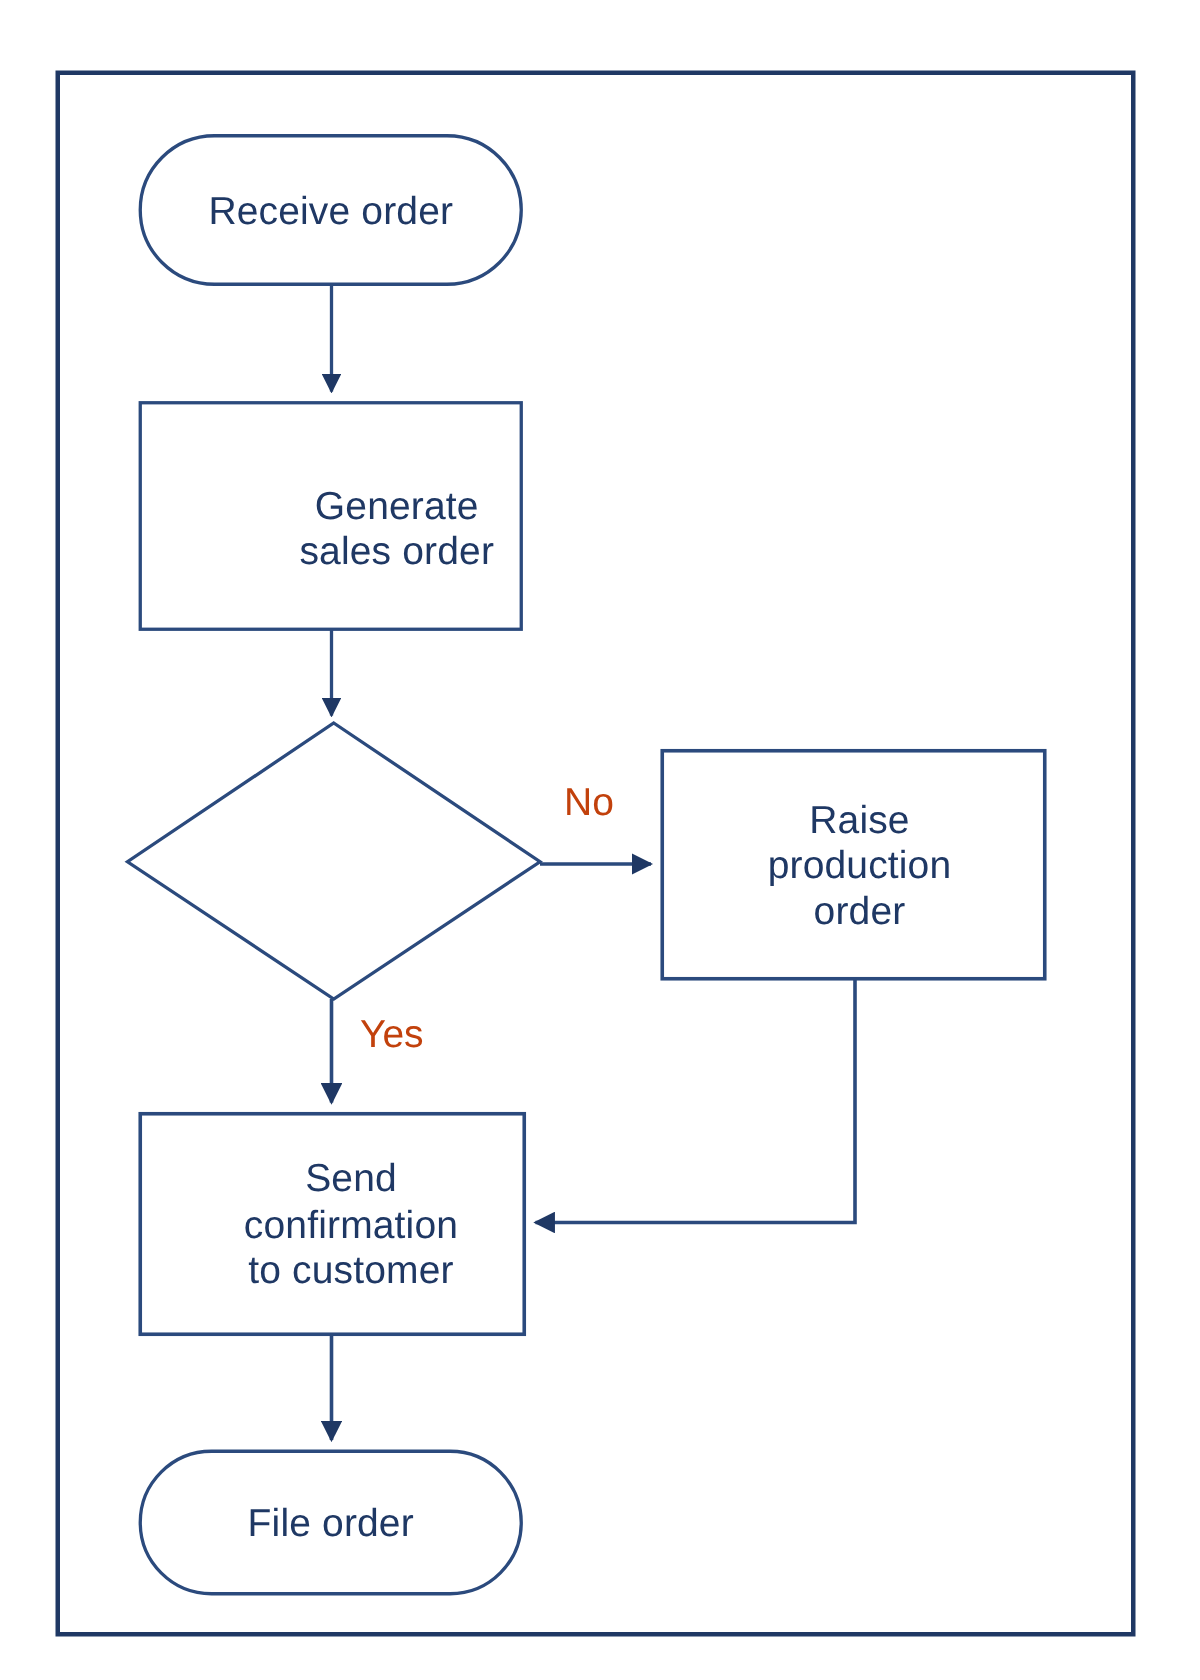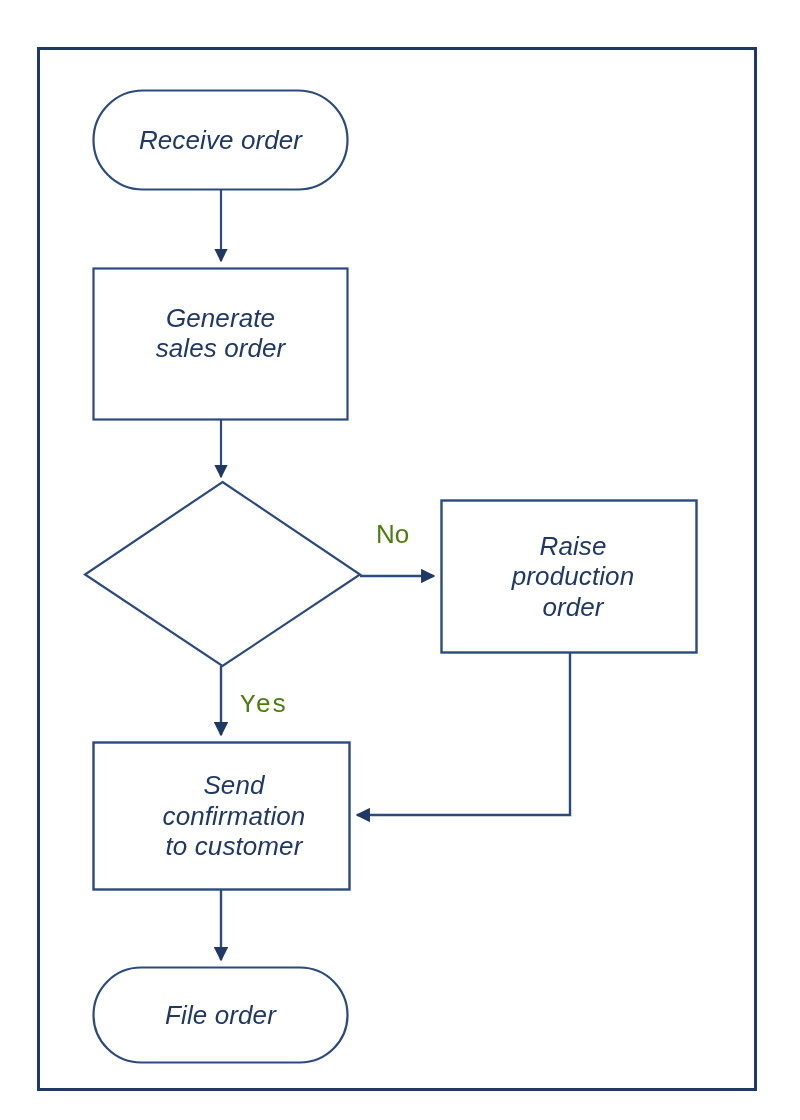--- a/index.html
+++ b/index.html
@@ -33,25 +33,24 @@
     display: flex;
     align-items: center;
     justify-content: center;
     text-align: center;
     color: #1f3864;
     font-size: 26px;
     line-height: 1.17;
     letter-spacing: 0.1px;
     pointer-events: none;
     white-space: pre-line;
-    font-style: italic;
   }
   .edge-label {
     position: absolute;
-    color: #4d7c0f;
+    color: #c2410c;
     font-size: 26px;
     line-height: 1;
     pointer-events: none;
   }
 </style>
 </head>
 <body>
 
 <div id="flowchart-canvas">
 
@@ -84,31 +83,31 @@
 
     <line x1="221" y1="666" x2="221" y2="735" stroke="#2b4a7d" stroke-width="2.4" marker-end="url(#arrow-end)"></line>
 
     <polyline points="570,653 570,815 357,815" fill="none" stroke="#2b4a7d" stroke-width="2.4" marker-end="url(#arrow-end)"></polyline>
 
     <line x1="221" y1="890" x2="221" y2="960" stroke="#2b4a7d" stroke-width="2.4" marker-end="url(#arrow-end)"></line>
   </svg>
 
   <div class="node-label" style="left:93px; top:90px; width:255px; height:100px;">Receive order</div>
 
-  <div class="node-label" style="left:93px; top:257px; width:255px; height:152px;">Generate
+  <div class="node-label" style="left:93px; top:276px; width:255px; height:152px;padding-left:44px;">Generate
 sales order</div>
 
 
   <div class="node-label" style="left:441px; top:500px; width:264px; height:153px;">Raise
 production
 order</div>
 
   <div class="node-label" style="left:93px; top:742px; width:282px; height:148px;">Send
 confirmation
 to customer</div>
 
   <div class="node-label" style="left:93px; top:967px; width:255px; height:96px;">File order</div>
 
   <div class="edge-label" style="left:376px; top:521px;">No</div>
 
-  <div class="edge-label" style="left:240px; top:692px;font-family:Liberation Mono, monospace;">Yes</div>
+  <div class="edge-label" style="left:240px; top:676px;">Yes</div>
 
 </div>
 
 </body></html>

